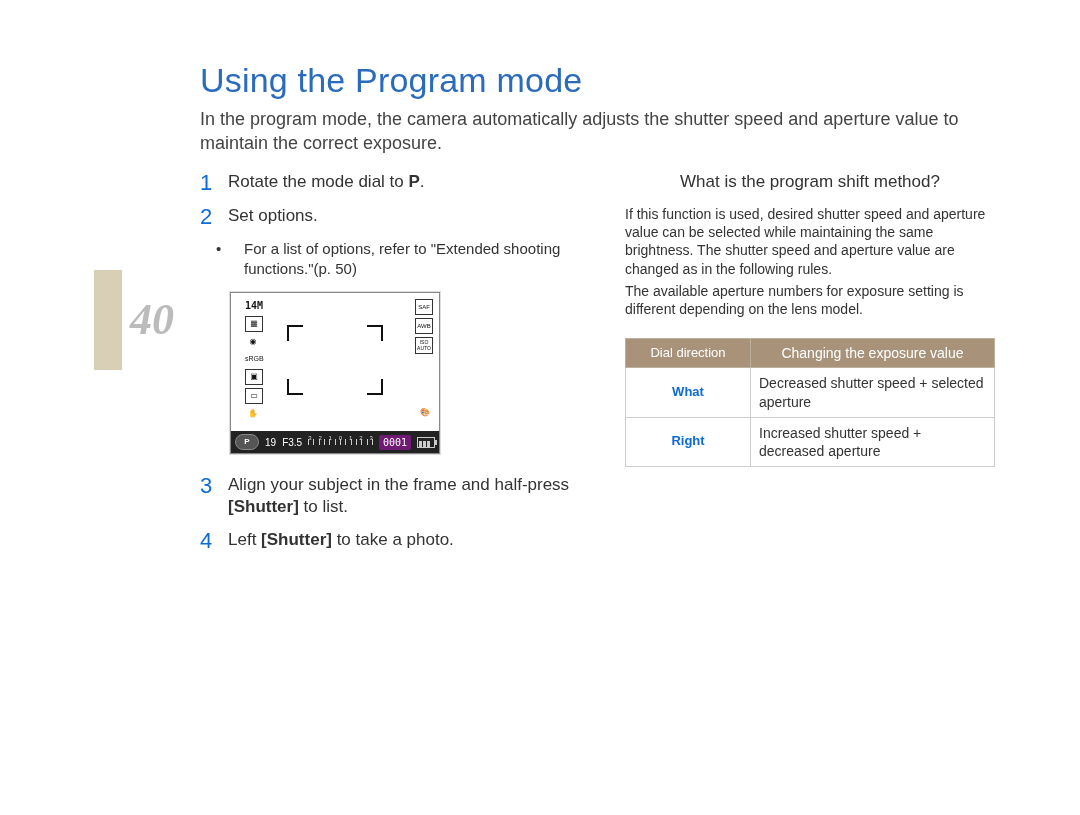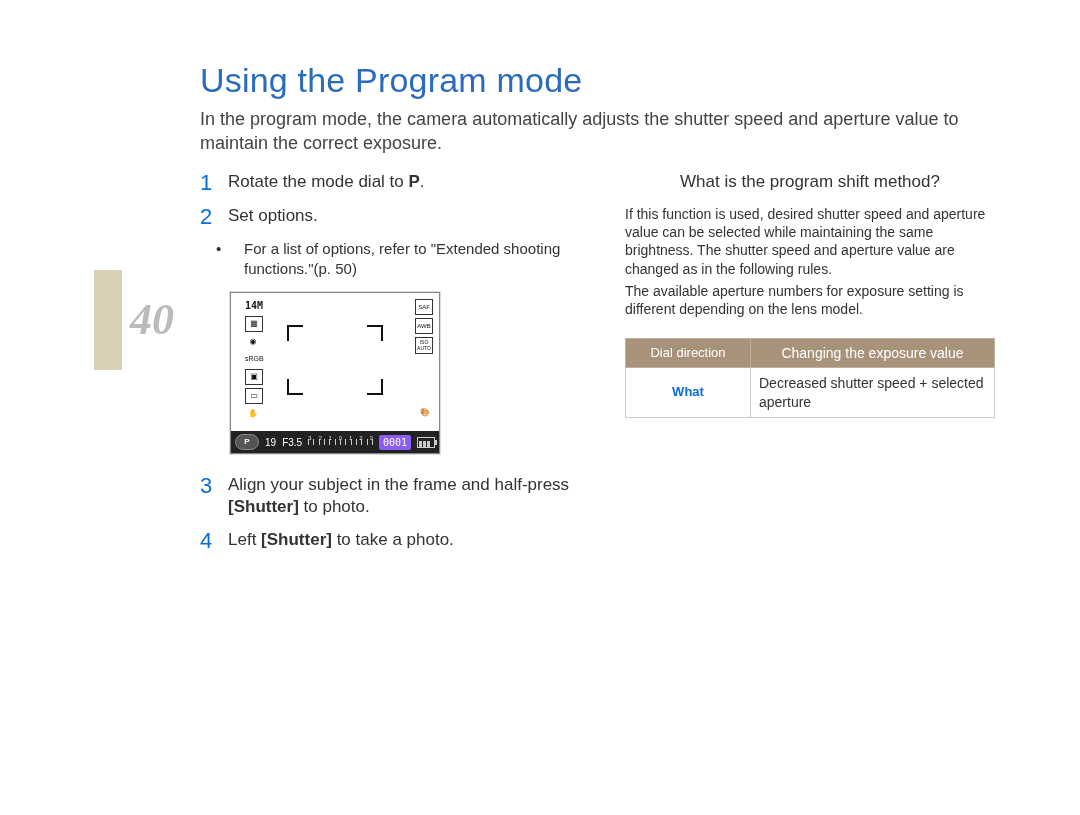--- a/index.html
+++ b/index.html
@@ -126,21 +126,21 @@
     position: absolute; inset: 0;
     display: flex; justify-content: space-between;
   }
   .ev-scale .tick { width: 1px; height: 6px; background: #ccc; margin-top: 2px; }
   .ev-scale .lbls {
     position: absolute; top: -2px; left: 0; right: 0;
     display: flex; justify-content: space-between;
     font-size: 6px; color: #ddd;
   }
   .counter {
-    background: #8b5cf6; color: #fff;
+    background: #701a75; color: #fff;
     padding: 1px 4px;
     font-family: monospace;
     font-size: 10px;
     border-radius: 2px;
   }
   .batt {
     width: 16px; height: 9px;
     border: 1px solid #ccc;
     position: relative;
   }
@@ -292,21 +292,21 @@
             </div>
             <span class="counter">0001</span>
             <span class="batt"><span class="seg"></span><span class="seg"></span><span class="seg"></span></span>
           </div>
         </div>
       </div>
 
       <div class="step">
         <div class="num">3</div>
         <div class="txt">
-          <span>Align your subject in the frame and half-press </span><b>[Shutter]</b><span> to photo.</span>
+          <span>Align your subject in the frame and half-press </span><b>[Shutter]</b><span> to list.</span>
         </div>
       </div>
 
       <div class="step">
         <div class="num">4</div>
         <div class="txt">
           <span>Left </span><b>[Shutter]</b><span> to take a photo.</span>
         </div>
       </div>
     </div>
@@ -321,17 +321,21 @@
           <tr>
             <th class="dir">Dial direction</th>
             <th>Changing the exposure value</th>
           </tr>
         </thead>
         <tbody>
           <tr>
             <td class="dir">What</td>
             <td>Decreased shutter speed + selected aperture</td>
           </tr>
+          <tr>
+            <td class="dir">Right</td>
+            <td>Increased shutter speed + decreased aperture</td>
+          </tr>
         </tbody>
       </table>
     </div>
   </div>
 </div>
 
 </body></html>

